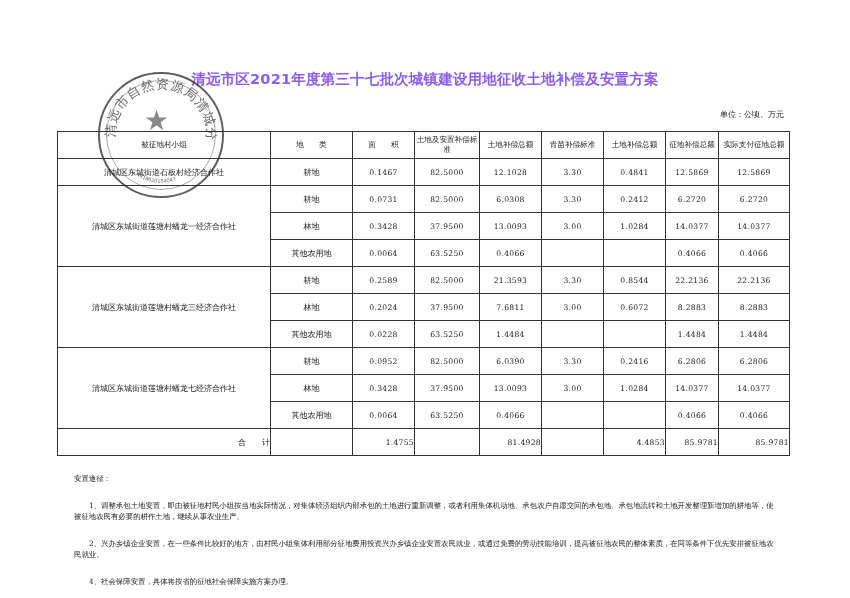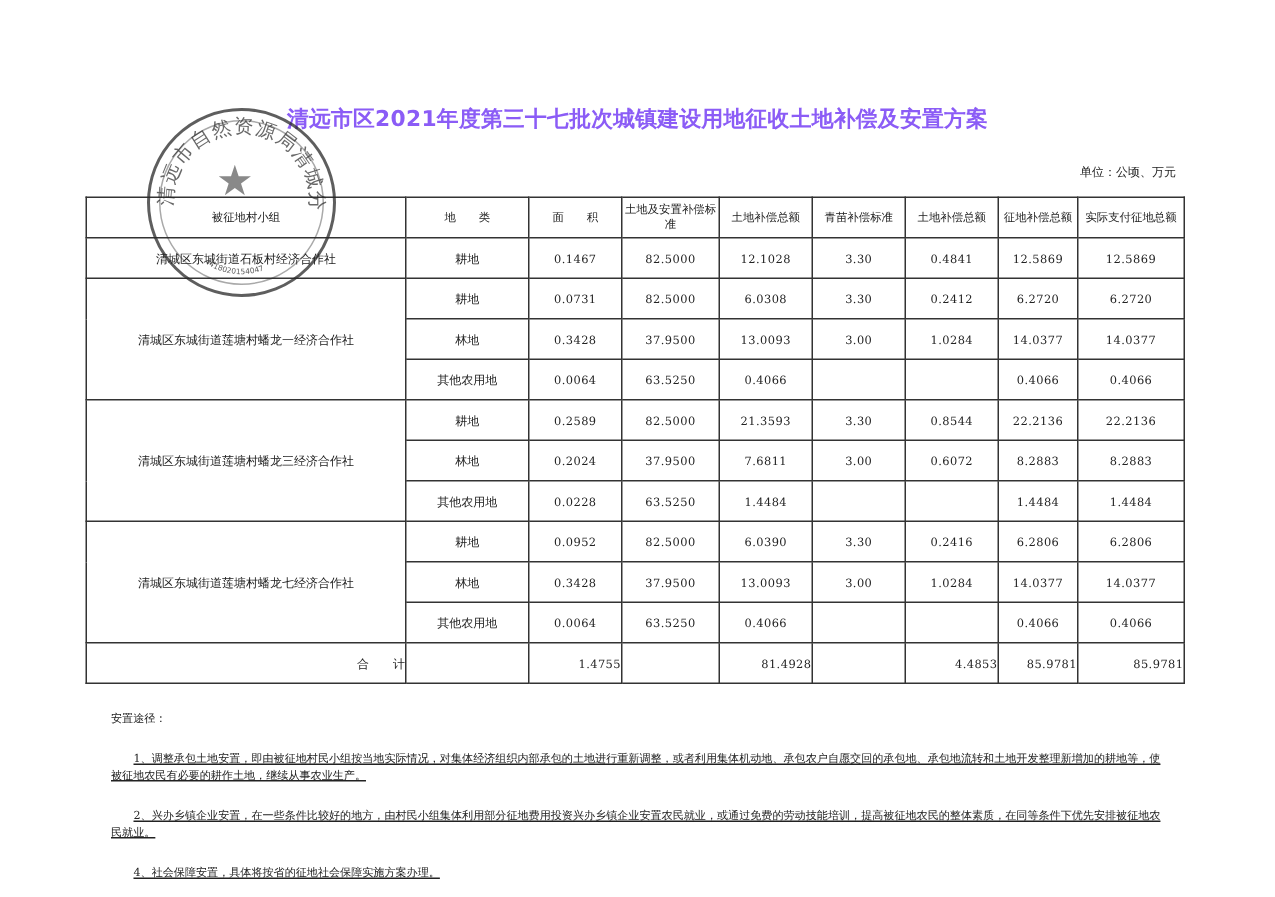--- a/index.html
+++ b/index.html
@@ -27,21 +27,21 @@
   table.main th { height: 26px; line-height: 10px; font-size: 7.6px; }
   table.main td { height: 26px; }
   table.main tr.total td { height: 26px; text-align: right; }
   table.main tr.first td { height: 26px; }
   .num { font-family: "DejaVu Serif", "Liberation Serif", serif; font-size: 7.6px; letter-spacing: 0.3px; }
   .notes {
     position: absolute; left: 58px; top: 457px; width: 735px;
     font-size: 7.4px; line-height: 11px; color: #222;
   }
   .notes p { margin: 16px; }
-  .notes .ind { text-indent: 15px; text-decoration: underline; }
+  .notes .ind { text-indent: 15px; }
   .stamp {
     position: absolute; left: 98px; top: 72px; width: 122px; height: 122px;
     border-radius: 50%; border: 2.5px solid rgba(40,40,40,0.75);
     pointer-events: none;
   }
   .stamp .inner {
     position: absolute; left: 6px; top: 6px; right: 6px; bottom: 6px; border-radius: 50%;
     border: 0.8px solid rgba(40,40,40,0.4);
   }
   .stamp .star {

